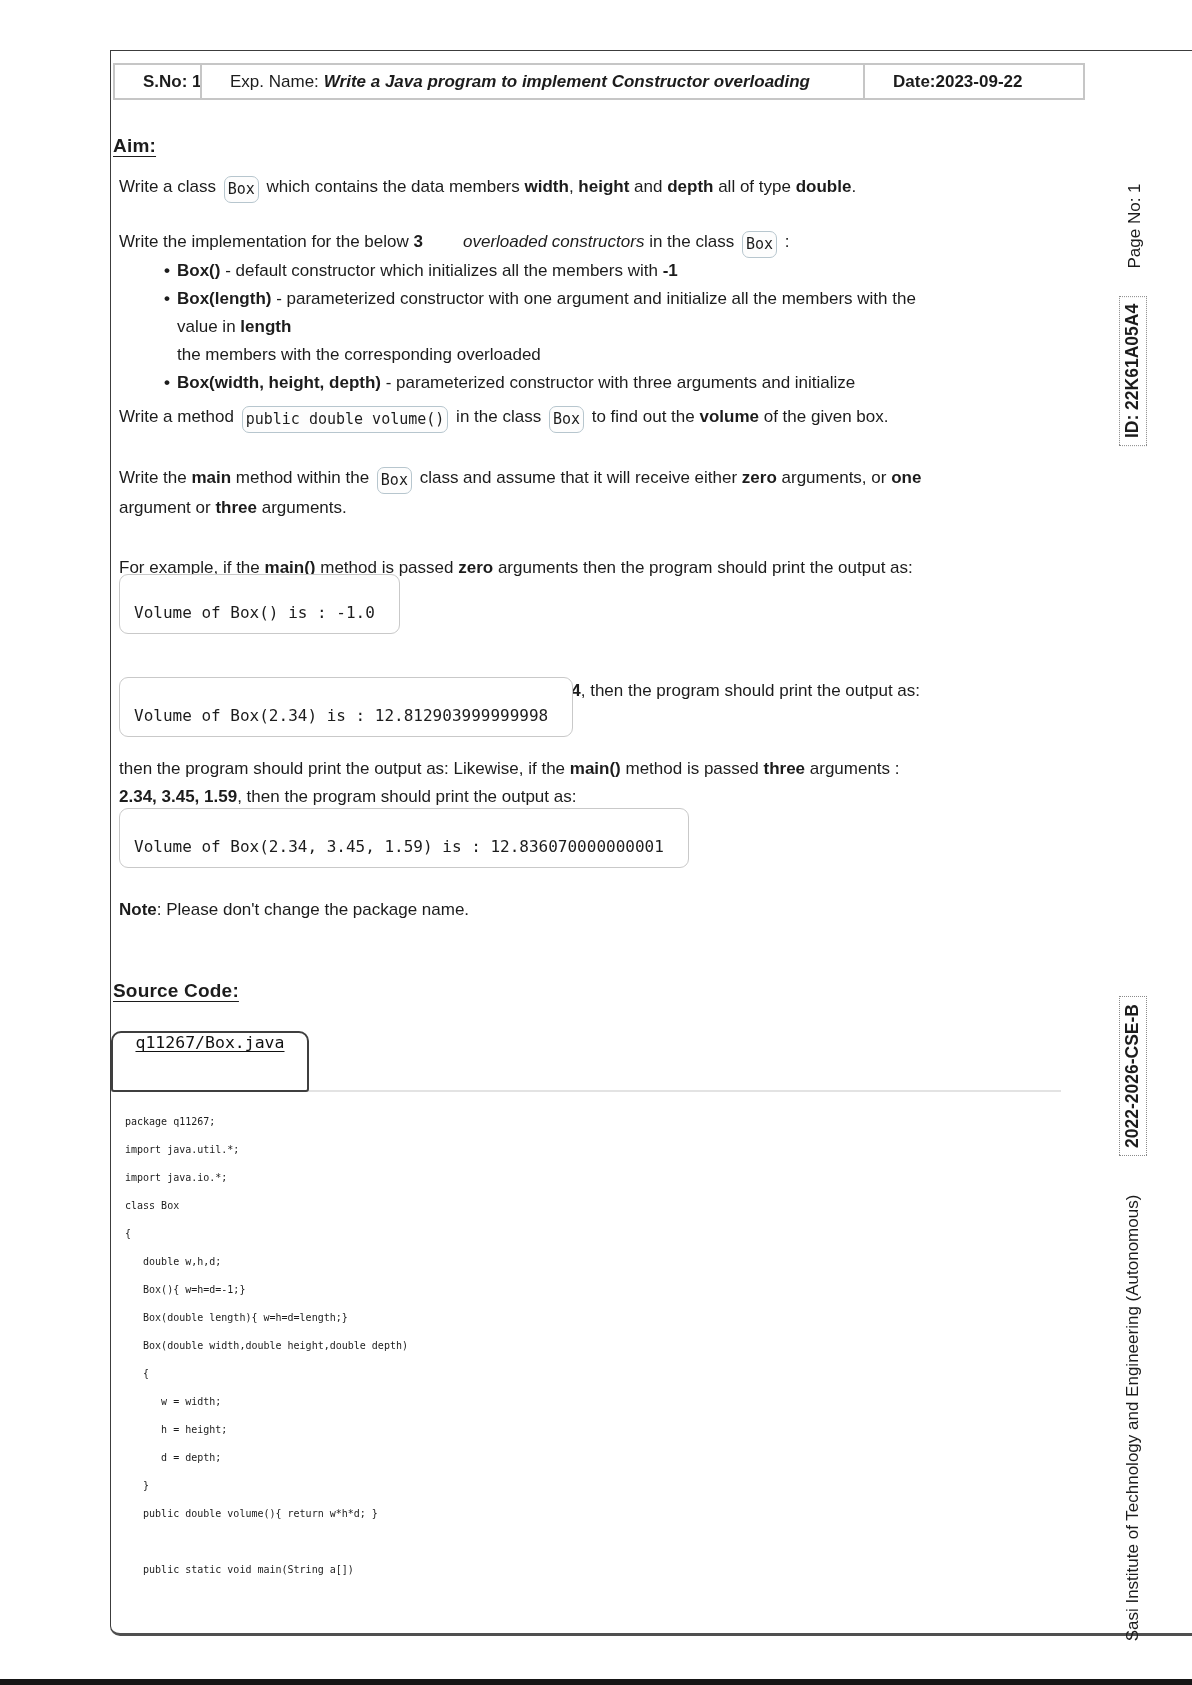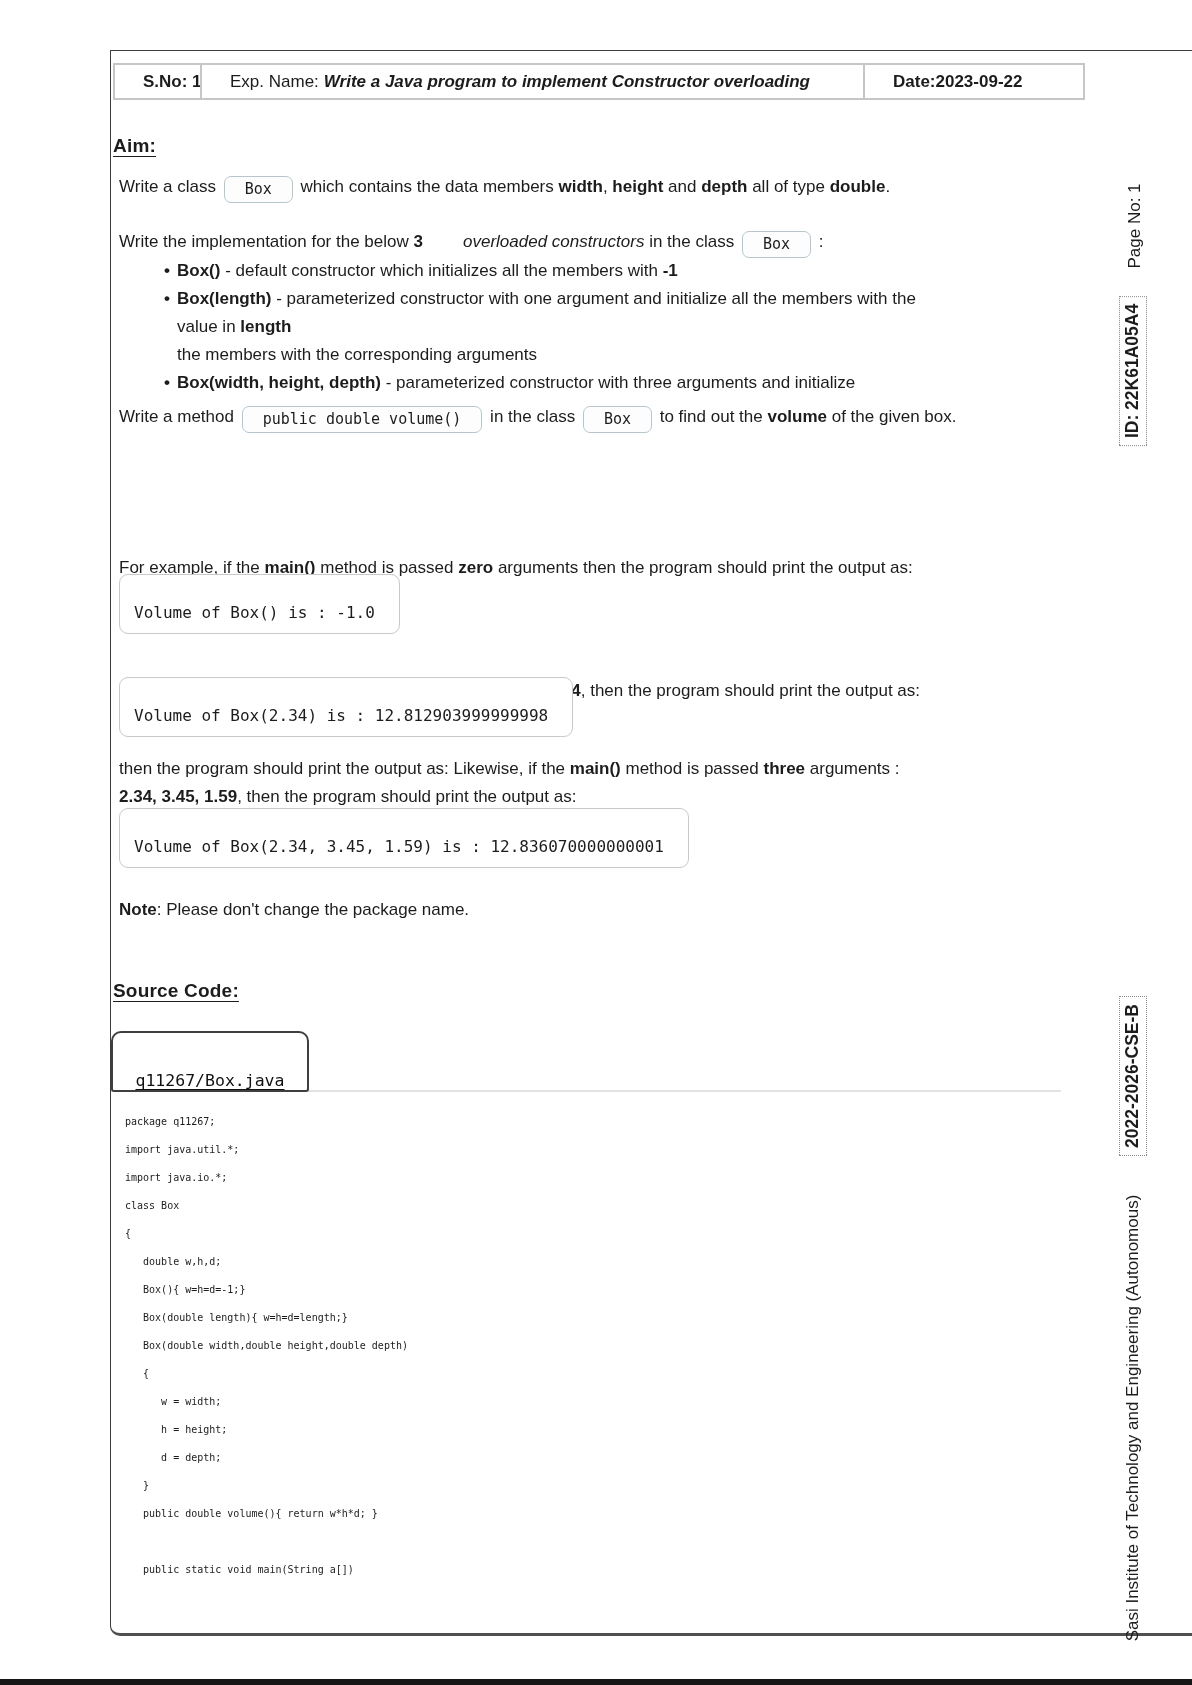--- a/index.html
+++ b/index.html
@@ -32,42 +32,42 @@
   .hdr .c-date { width:220px; border-left:none; font-weight:bold;text-align:center; }
 
   .heading {
     font-size:19px; font-weight:bold; text-decoration:underline;
     text-underline-offset:4px; letter-spacing:.2px;
   }
   .para { left:8px; font-size:17px; line-height:28px; white-space:nowrap; }
 
   .chip {
     display:inline-block; font-family:"DejaVu Sans Mono", monospace;
-    font-size:15px; line-height:20px; padding:2px 20px 3px;
+    font-size:15px; line-height:20px; padding:2px 3px 3px;
     border:1.5px solid #b7c6ce; border-radius:7px; background:#fdfdfd;
     margin:0 3px; vertical-align:-2px; white-space:pre;
   }
 
   .bullets { left:8px; font-size:17px; line-height:28px; }
   .bullet { padding-left:58px; position:relative; white-space:nowrap; }
   .bullet::before { content:"•"; position:absolute; left:45px; font-weight:bold; }
   .bullet-cont { padding-left:58px; white-space:nowrap; }
 
   .outbox {
     left:8px; height:60px; display:inline-flex; align-items:center;
     border:1.5px solid #c9c9c9; border-radius:9px; background:#fff;
     font-family:"DejaVu Sans Mono", monospace; font-size:16px;
     padding:16px 24px 0 14px; white-space:pre;
   }
 
   
   .tab {
     left:0; top:980px; width:198px; height:61px; background:#fff; z-index:2;
     border:2px solid #3f3f3f; border-radius:10px 10px 3px 3px;
-    display:flex; align-items:flex-end; justify-content:center;
+    display:flex; align-items:flex-start; justify-content:center;
   }
   .tab-link {
     font-family:"DejaVu Sans Mono", monospace; font-size:16.5px; color:#111;
     text-decoration:underline; text-underline-offset:3px; cursor:pointer;
   }
   .divider { left:0; top:1039px; width:950px; height:2px; background:#e3e3e3; z-index:1; }
   .code {
     left:14px; top:1057px; font-family:"DejaVu Sans Mono", monospace;
     font-size:10px; line-height:28px; white-space:pre; color:#1b1b1b;
   }
@@ -98,26 +98,27 @@
 
   <div class="abs heading" style="left:2px; top:84px;">Aim:</div>
 
   <div class="abs para" style="top:122px;">Write a class <span class="chip">Box</span> which contains the data members <b>width</b>, <b>height</b> and <b>depth</b> all of type <b>double</b>.</div>
 
   <div class="abs para" style="top:177px;">Write the implementation for the below <b>3</b><i>overloaded constructors</i> in the class <span class="chip">Box</span> :</div>
 
   <div class="abs bullets" style="top:206px;">
     <div class="bullet"><b>Box()</b> - default constructor which initializes all the members with <b>-1</b></div>
     <div class="bullet"><b>Box(length)</b> - parameterized constructor with one argument and initialize all the members with the<br>value in <b>length</b></div>
-    <div class="bullet-cont">the members with the corresponding arguments</div>
+    <div class="bullet-cont">the members with the corresponding overloaded</div>
     <div class="bullet"><b>Box(width, height, depth)</b> - parameterized constructor with three arguments and initialize</div>
   </div>
 
   <div class="abs para" style="top:352px;">Write a method <span class="chip">public double volume()</span> in the class <span class="chip">Box</span> to find out the <b>volume</b> of the given box.</div>
 
+  <div class="abs para" style="top:413px;">Write the <b>main</b> method within the <span class="chip">Box</span> class and assume that it will receive either <b>zero</b> arguments, or <b>one</b><br>argument or <b>three</b> arguments.</div>
 
   <div class="abs para" style="top:503px;">For example, if the <b>main()</b> method is passed <b>zero</b> arguments then the program should print the output as:</div>
 
   <div class="abs outbox" style="top:523px;">Volume of Box() is : -1.0</div>
 
   <div class="abs para" style="top:626px;">Similarly, if the <b>main()</b> method is passed <b>one</b> argument : <b>2.34</b>, then the program should print the output as:</div>
 
   <div class="abs outbox" style="top:626px;">Volume of Box(2.34) is : 12.812903999999998</div>
 
   <div class="abs para" style="top:704px;">then the program should print the output as: Likewise, if the <b>main()</b> method is passed <b>three</b> arguments :<br><b>2.34, 3.45, 1.59</b>, then the program should print the output as:</div>

